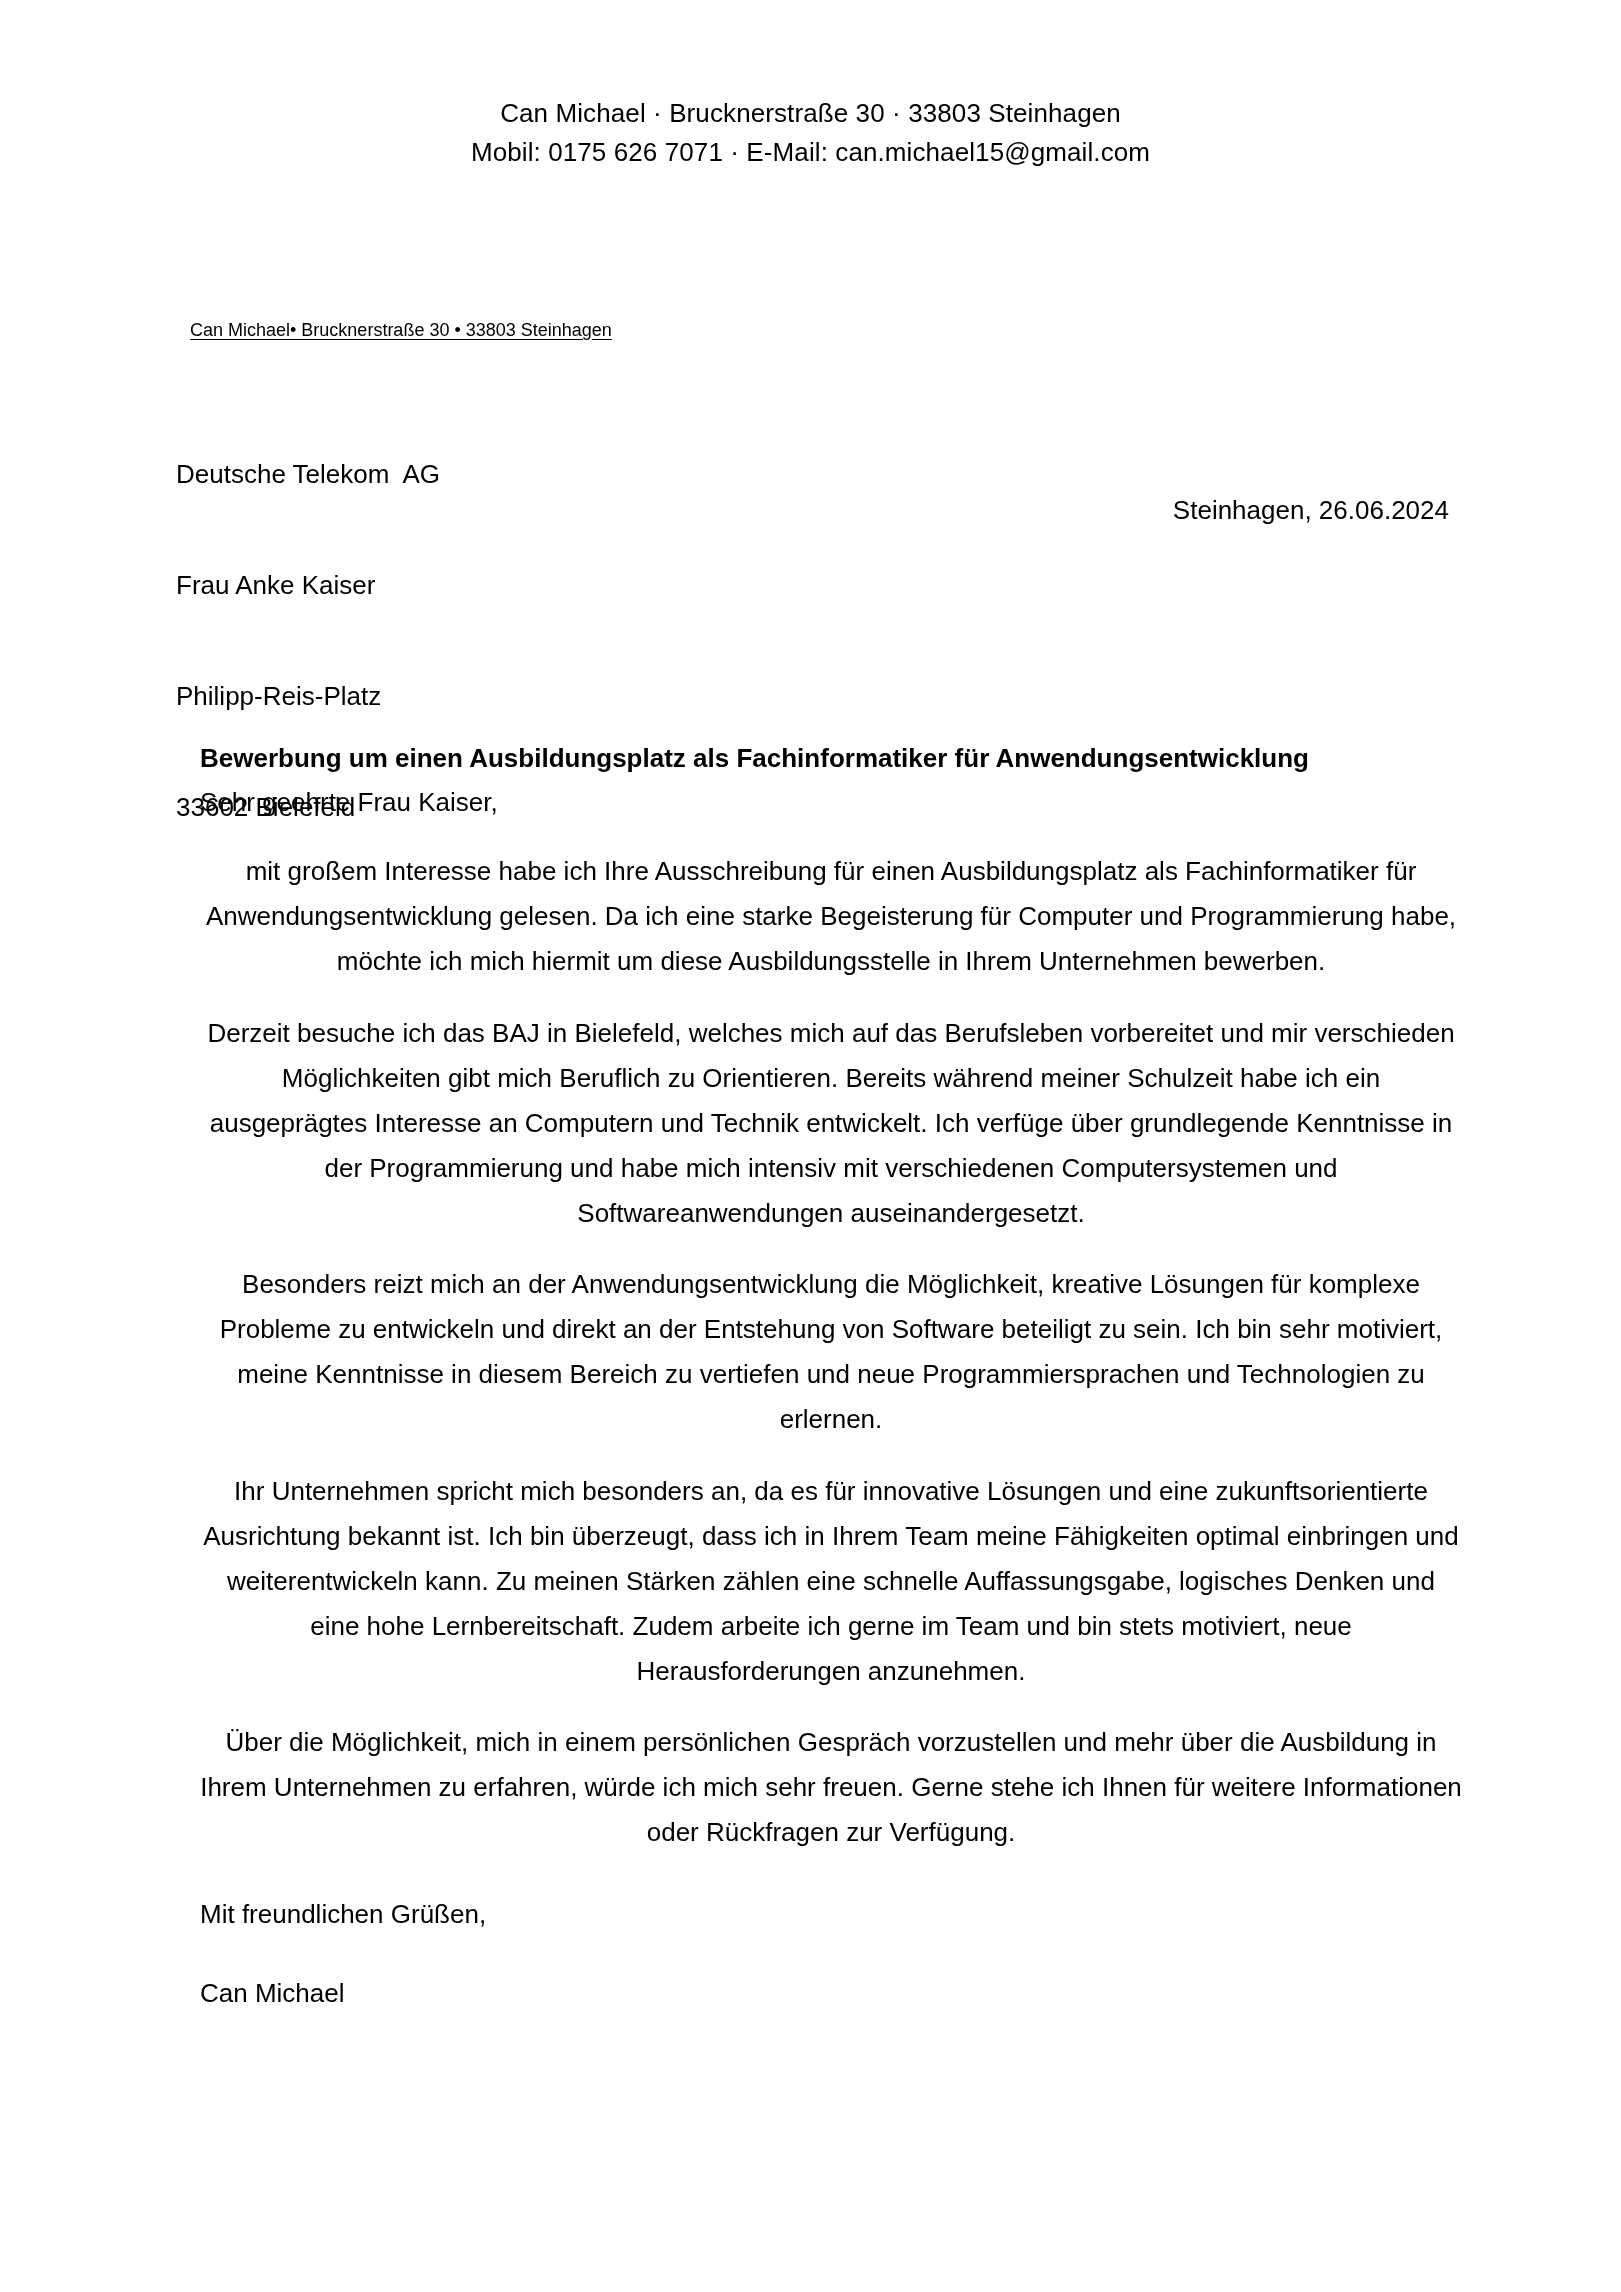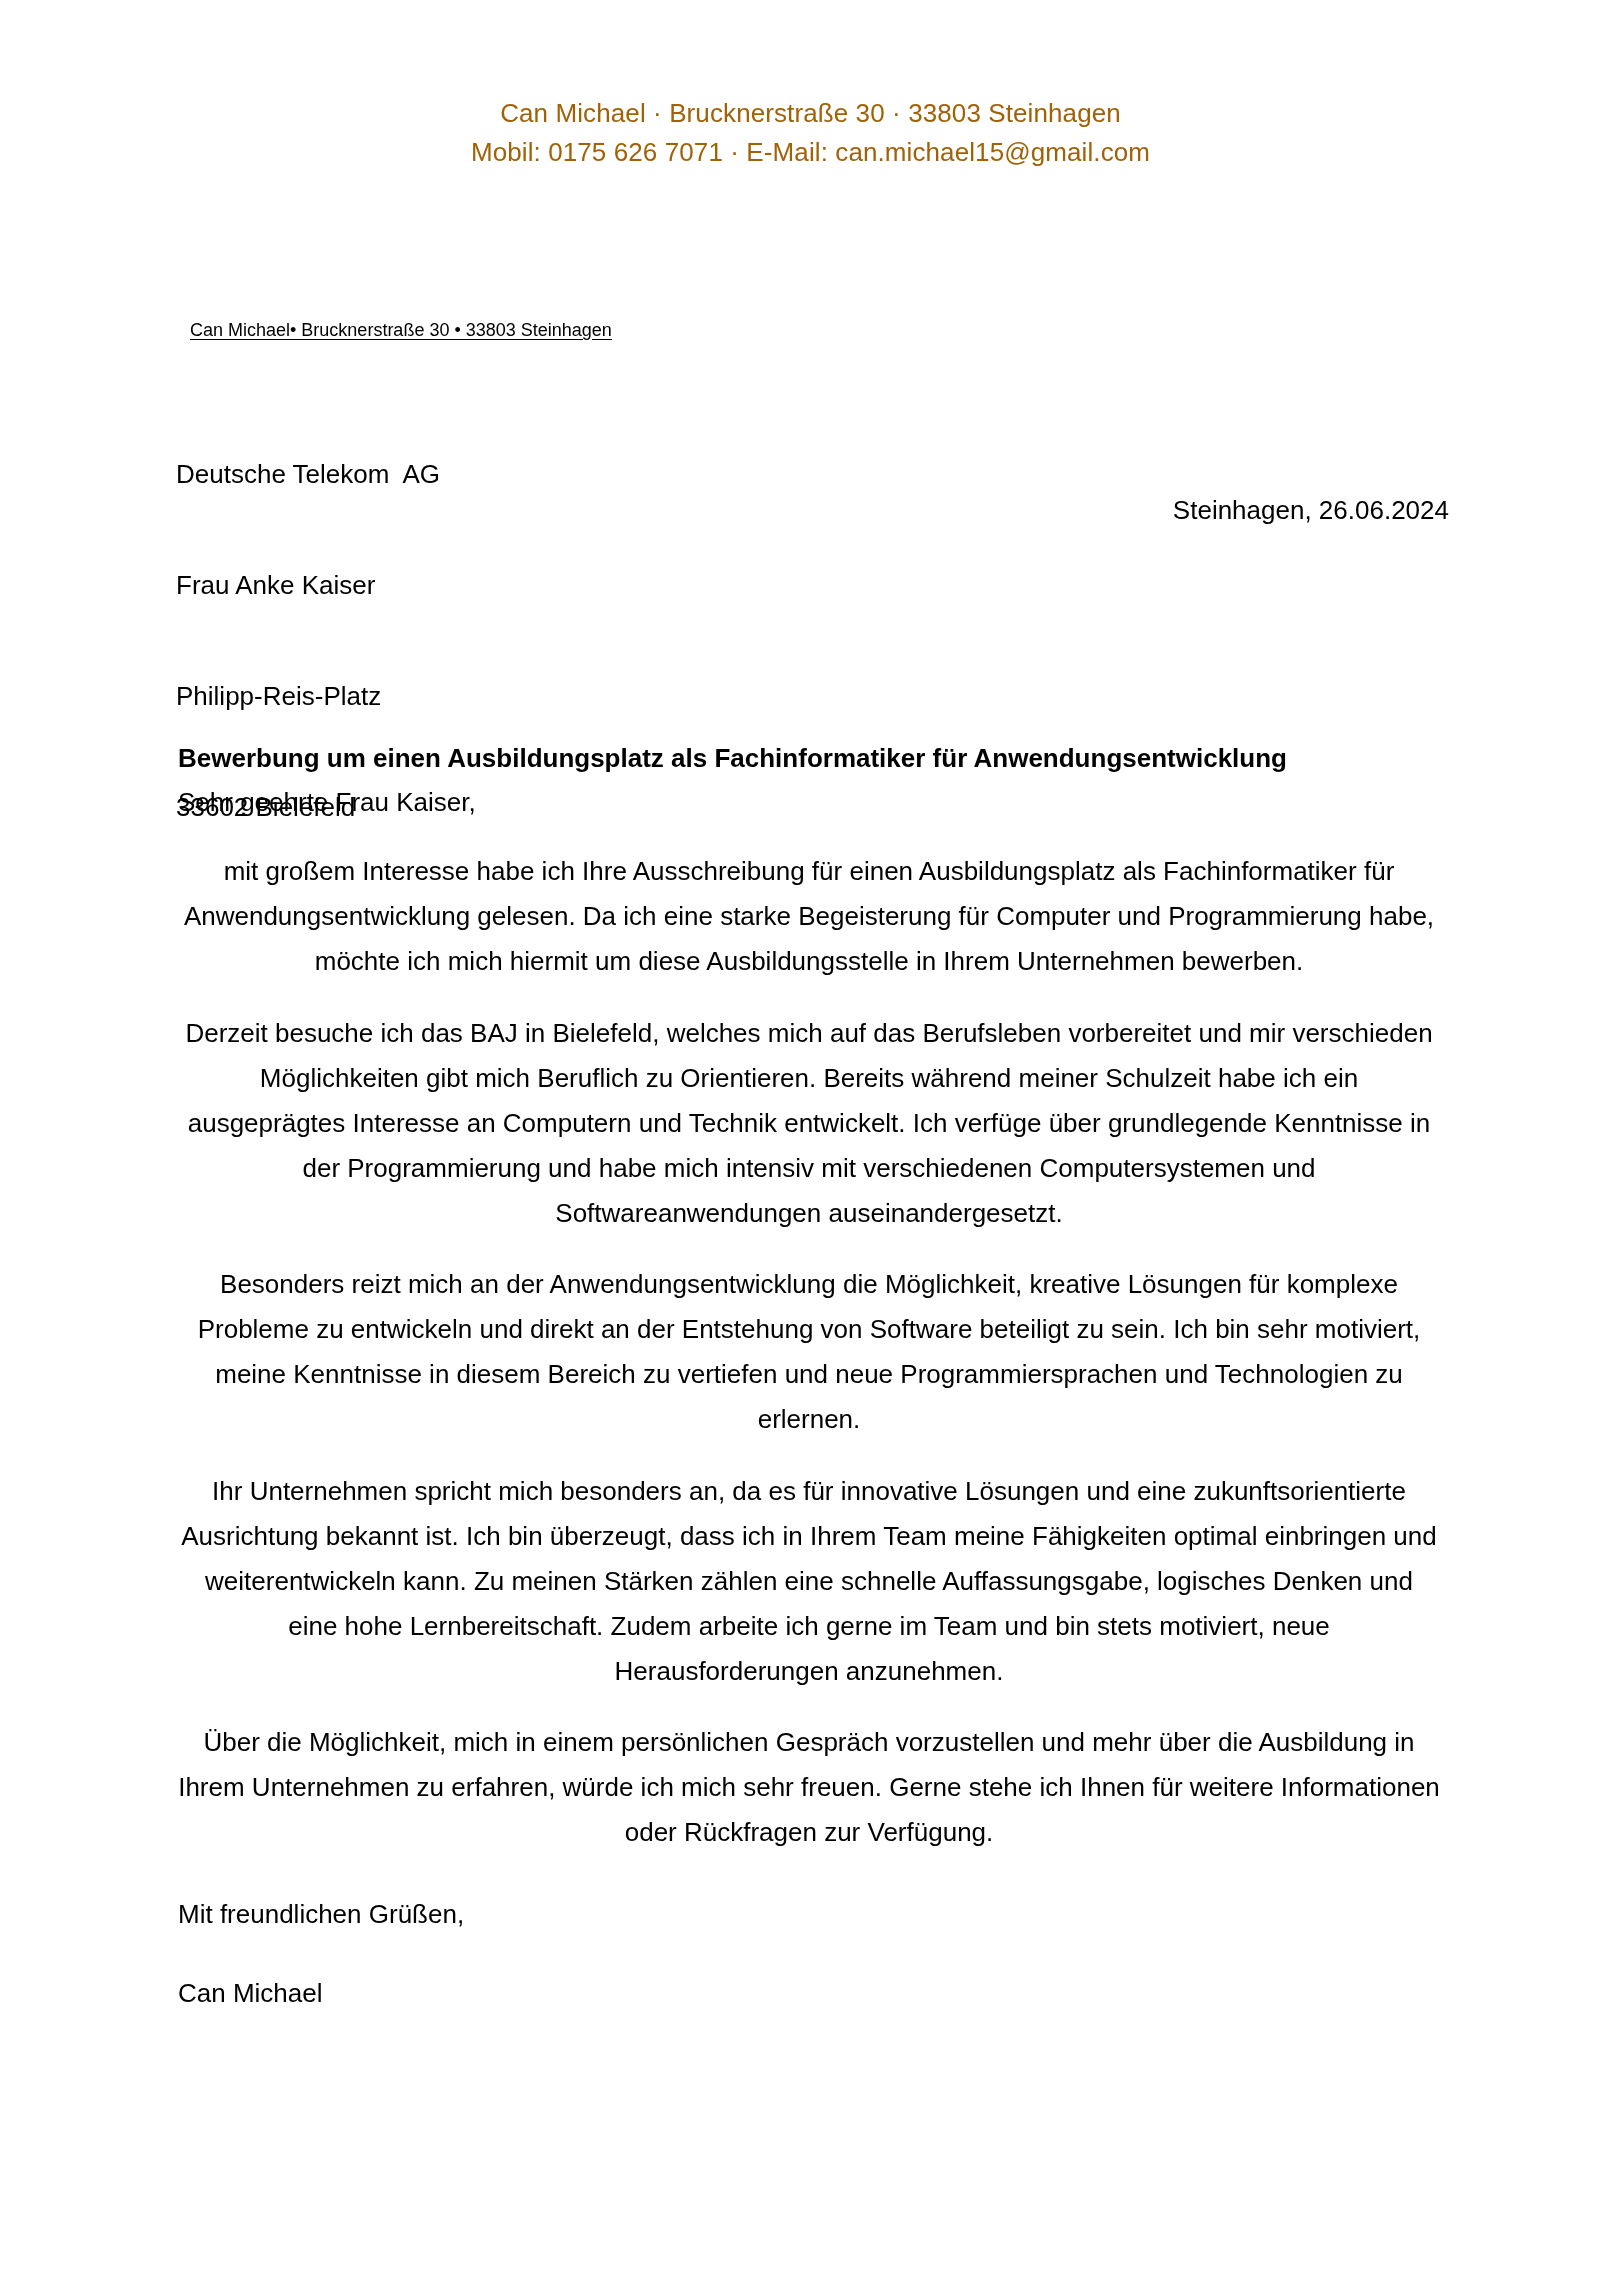--- a/index.html
+++ b/index.html
@@ -28,21 +28,21 @@
     position: absolute;
     left: 0;
     top: 94px;
     width: 1621px;
     text-align: center;
   }
   .letterhead .lh-line {
     font-size: 26px;
     line-height: 39px;
     letter-spacing: 0.1px;
-    color: #a16207;
+    color: #000000;
     white-space: pre;
   }
 
   
   .return-address {
     position: absolute;
     left: 190px;
     top: 319px;
     font-size: 18px;
     line-height: 23.5px;
@@ -69,21 +69,21 @@
     top: 492px;
     font-size: 26px;
     line-height: 37px;
     text-align: right;
     white-space: pre;
   }
 
   
   .body-block {
     position: absolute;
-    left: 178px;
+    left: 200px;
     top: 740px;
     width: 1262px;
   }
   .subject {
     font-size: 26px;
     font-weight: bold;
     line-height: 36px;
     margin: 0;
     white-space: pre-wrap;
   }

